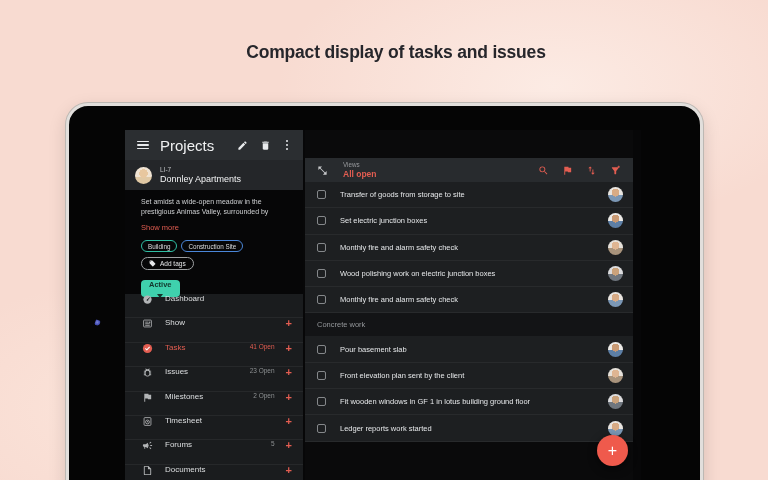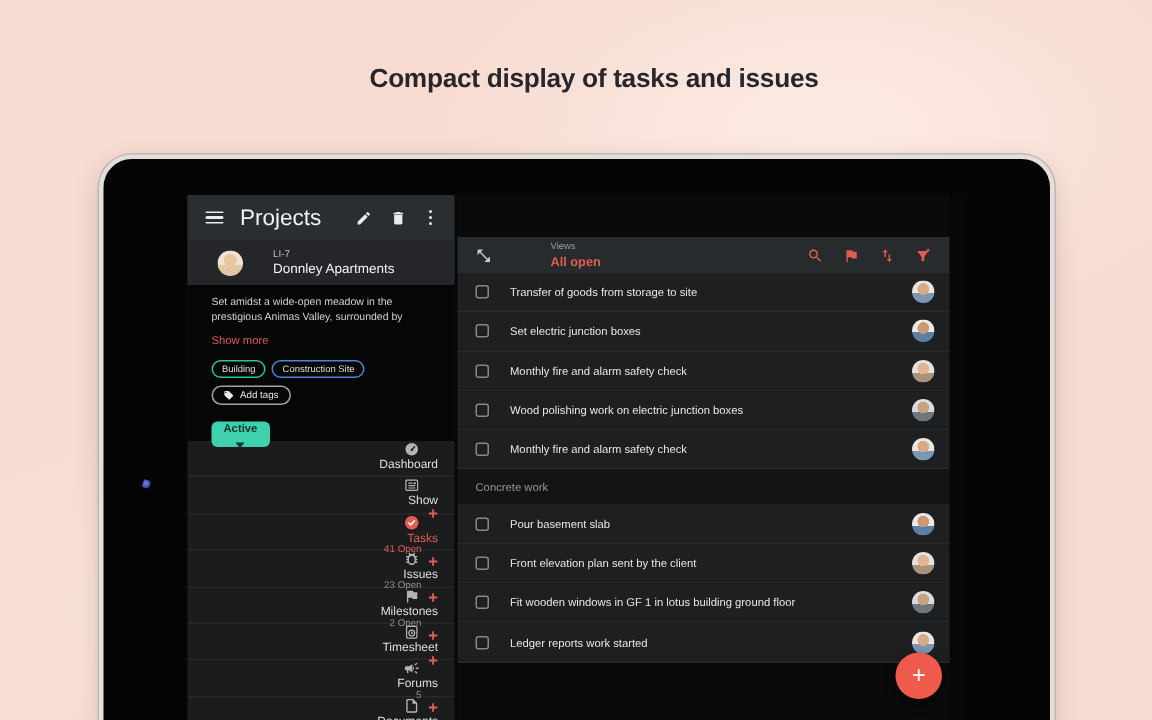--- a/index.html
+++ b/index.html
@@ -41,21 +41,21 @@
   .hamburger { width:12px; cursor:pointer; }
   .hamburger span { display:block; height:1.6px; background:#e8eaec; margin:2.1px 0; border-radius:1px; }
   .appbar-title { font-size:15px; font-weight:400; color:#f0f1f2; margin-left:11px; flex:1; }
   .appbar-icons { display:flex; align-items:center; gap:12px; padding-right:2px; }
   .icon { display:inline-flex; align-items:center; justify-content:center; }
   .icon svg { display:block; }
   .i12 svg { width:11px; height:11px; }
   .kebab { display:flex; flex-direction:column; gap:1.6px; padding:1px 3px; }
   .kebab i { width:2px; height:2px; border-radius:50%; background:#e8eaec; }
 
-  .project-info { height:30px; background:#242629; display:flex; align-items:center; padding:0 20px; gap:20px; }
+  .project-info { height:30px; background:#242629; display:flex; align-items:center; padding:0 10px; gap:8px; }
   .proj-avatar {
     width:17px; height:17px; border-radius:50%;
     background:
       radial-gradient(circle at 50% 38%, #e8c79f 0 31%, rgba(0,0,0,0) 32%),
       linear-gradient(180deg, #f0e3d3 0 58%, #e0c8a4 58%);
     flex:0 0 auto;
   }
   .proj-code { font-size:6.5px; color:#bfc1c3; line-height:8px; }
   .proj-name { font-size:9px; color:#f3f4f5; line-height:11px; }
 
@@ -73,34 +73,34 @@
   }
   .add-tag .icon svg { width:7px; height:7px; }
   .status-btn {
     margin-top:9px; display:inline-flex; align-items:center; gap:5px; height:17px; padding:0 8px;
     background:#3fd1ad; border-radius:4px; font-size:7.5px; font-weight:700; color:#12352b; cursor:pointer;flex-direction:column;
   }
   .caret-down { width:0; height:0; border-left:3px solid transparent; border-right:3px solid transparent; border-top:4px solid #12352b; }
 
   .menu { position:absolute; top:164px; left:0; right:0; bottom:0; }
   .menu-item {
-    height:24.4px; display:flex; align-items:flex-end; padding:0 11px 0 16px;
-    border-bottom:1px solid rgba(255,255,255,0.055); cursor:pointer;flex-direction:column;
+    height:24.4px; display:flex; align-items:flex-start; padding:0 11px 0 16px;
+    border-bottom:1px solid rgba(255,255,255,0.055); cursor:pointer;
   }
   .mi-icon { width:12px; margin-right:12px; color:#b2b4b6; }
   .mi-icon svg { width:11px; height:11px; }
   .mi-label { flex:1; font-size:8px; color:#dddfe1; }
   .mi-count { font-size:6.5px; color:#8d9092; margin-right:11px; }
   .mi-plus { font-size:11px; font-weight:700; color:#e25d51; line-height:1; }
   .menu-item.active .mi-label, .menu-item.active .mi-count { color:#e25d51; }
 
   
   .right-panel { position:absolute; left:180px; top:0; width:328px; height:100%; background:#0a0a0b; }
   .rp-spacer { height:28px; }
-  .views-bar { height:24px; background:#282b2e; display:flex; align-items:center; padding:0 12px;gap:24px; }
+  .views-bar { height:24px; background:#282b2e; display:flex; align-items:center; padding:0 12px; }
   .expand-icon { color:#c9cbcd; transform:scaleX(-1); cursor:pointer; }
   .expand-icon svg { width:11px; height:11px; }
   .views-box { margin-left:15px; flex:1; cursor:pointer; }
   .views-label { font-size:6.3px; color:#97999c; line-height:8px; }
   .views-value { font-size:8.5px; font-weight:700; color:#e25d51; line-height:11px; }
   .toolbar { display:flex; align-items:center; gap:13px; color:#e25d51; }
   .toolbar .icon { cursor:pointer; }
   .toolbar .icon svg { width:11px; height:11px; }
 
   .section-header {

